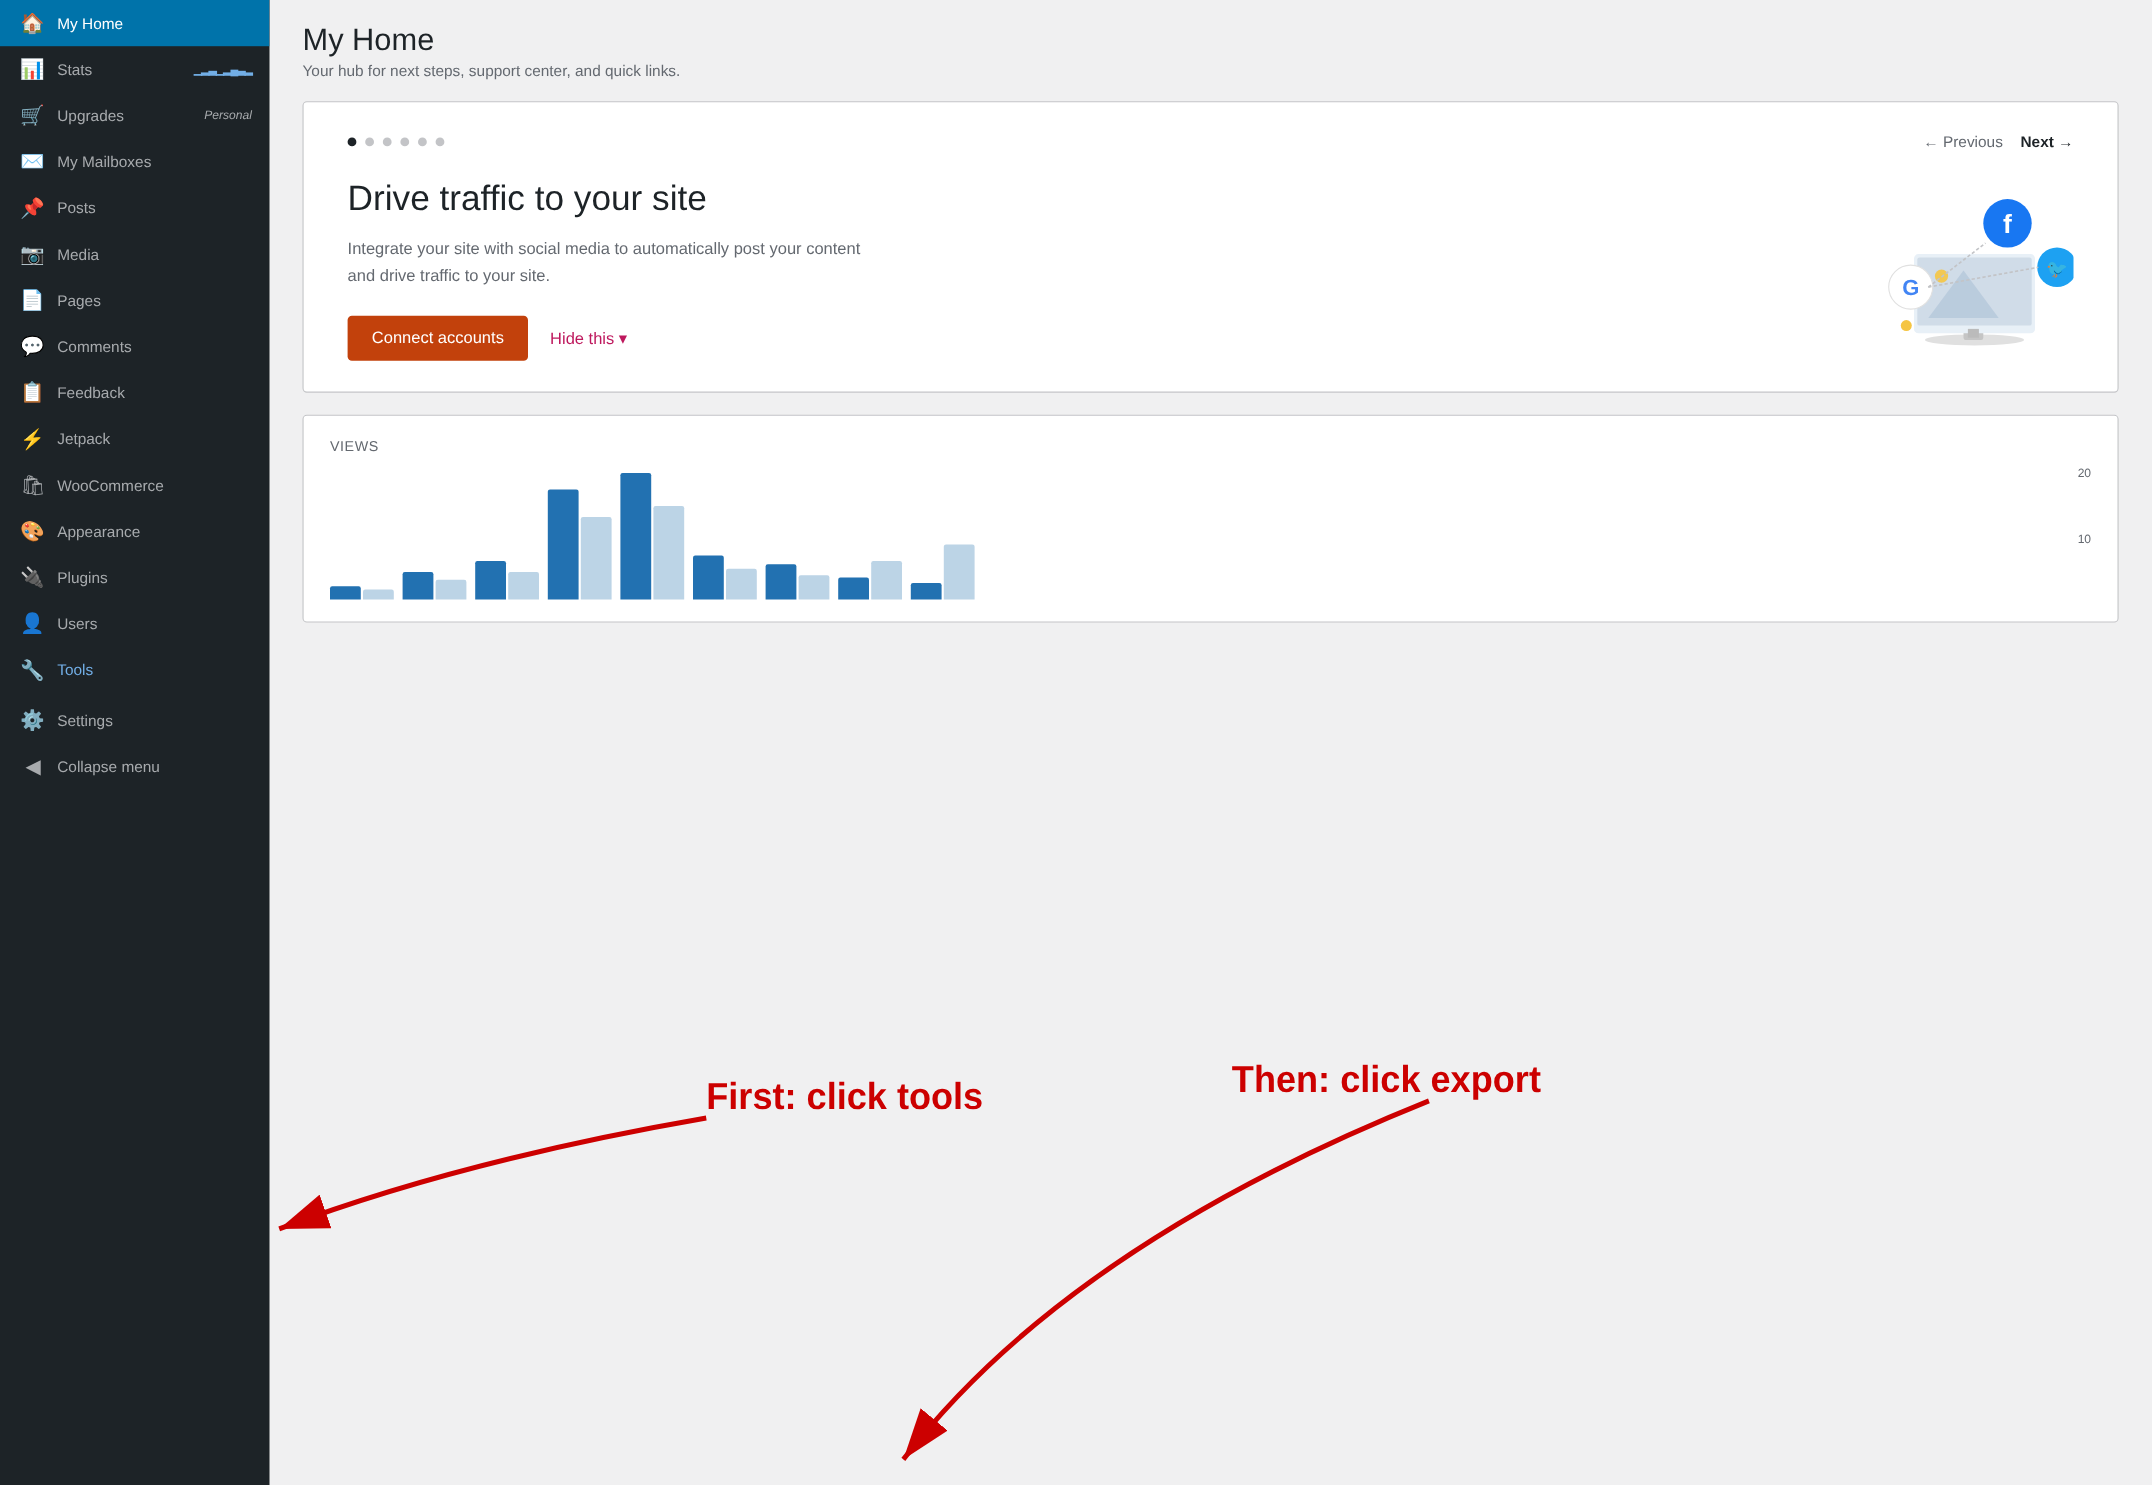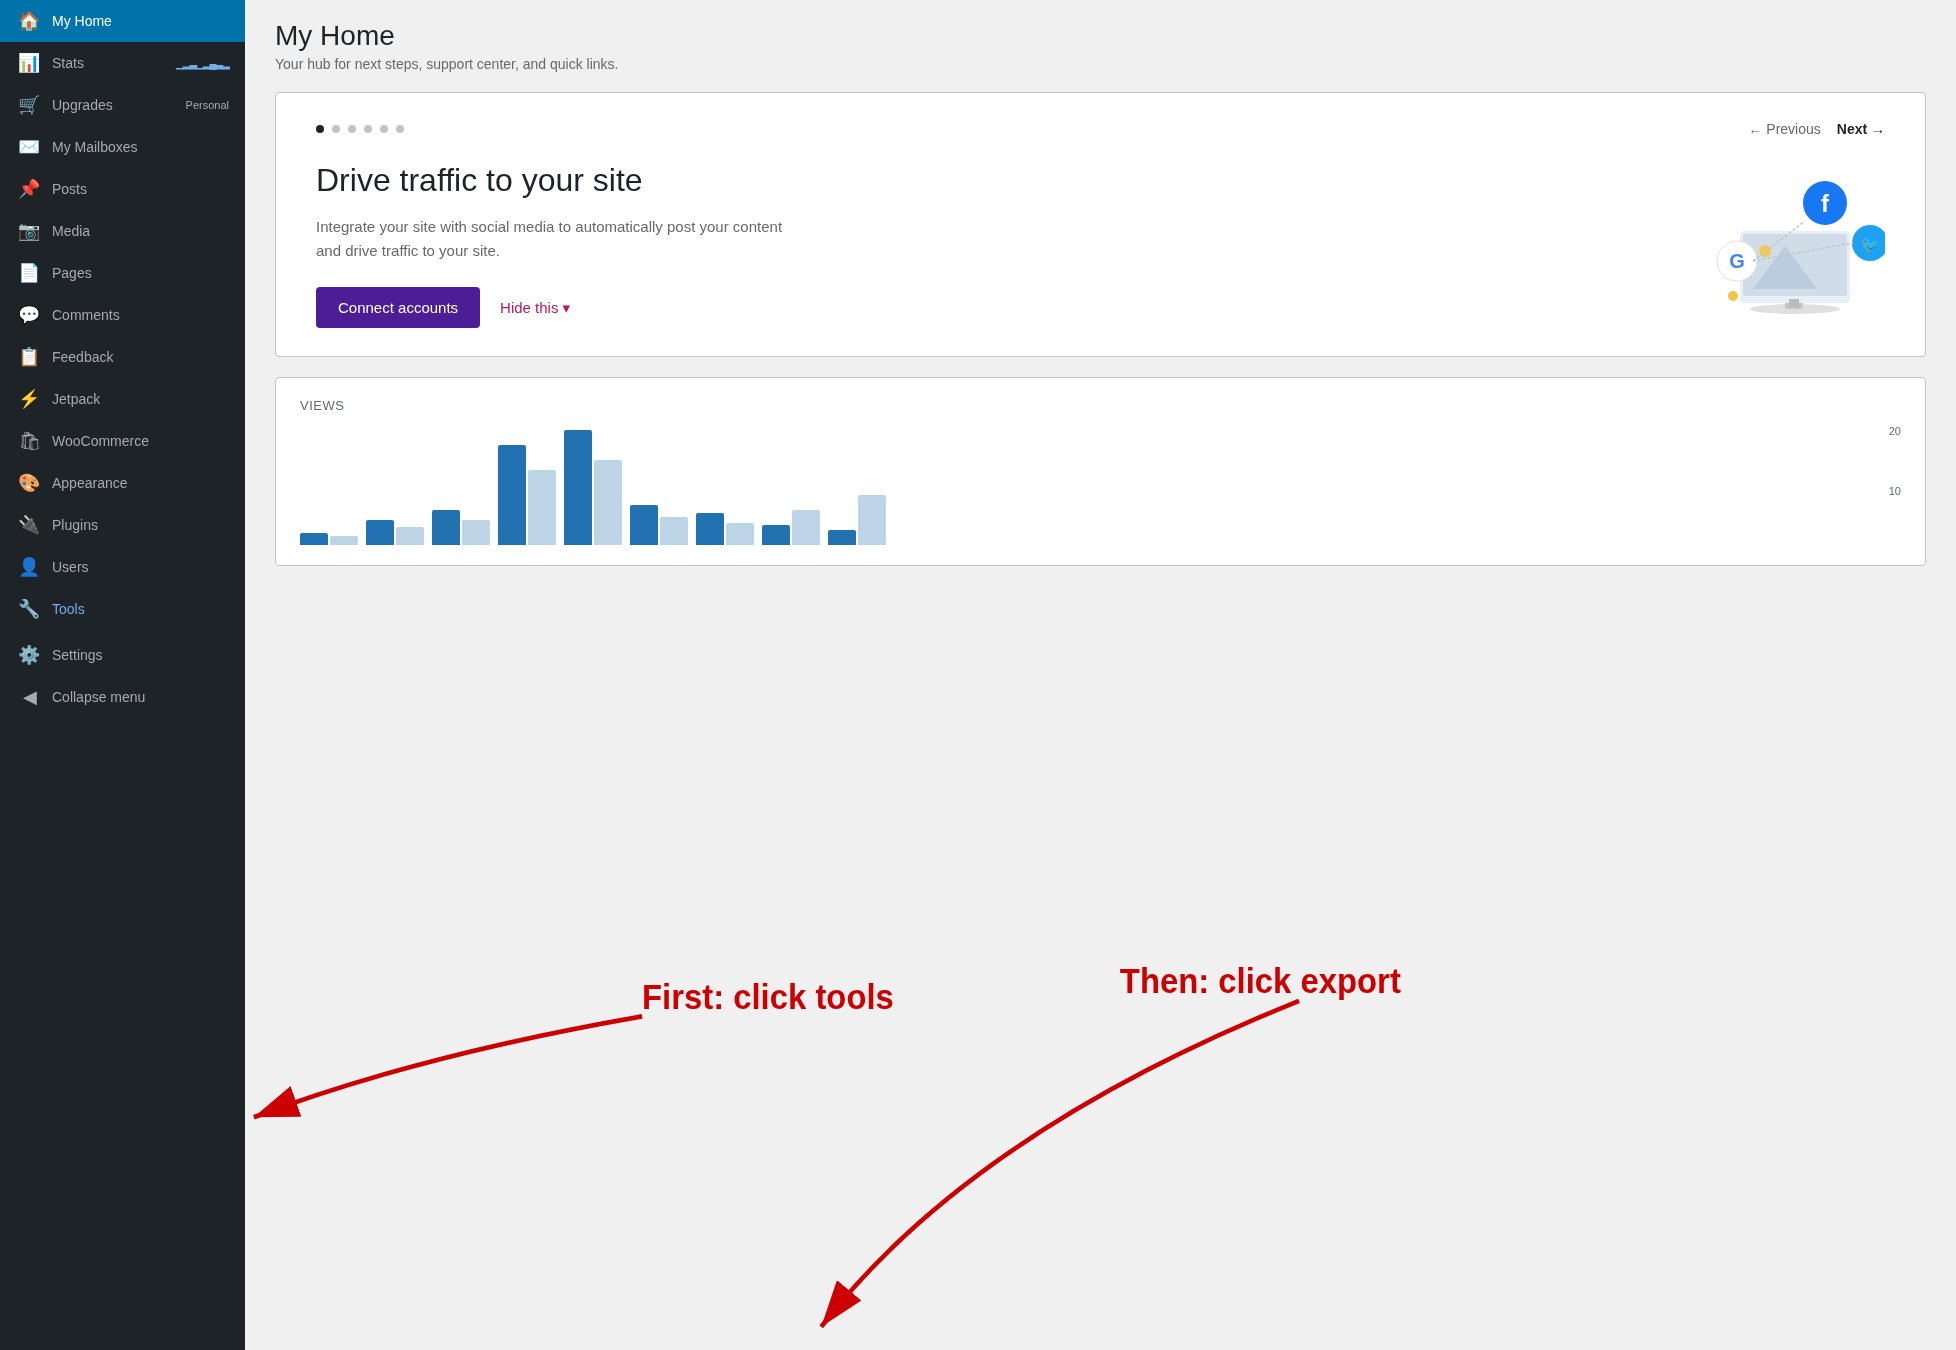--- a/index.html
+++ b/index.html
@@ -37,20 +37,21 @@
       align-items: center;
       justify-content: center;
       margin-right: 8px;
       flex-shrink: 0;
     }
     .sidebar-label { flex: 1; }
     .sidebar-badge {
       font-size: 11px;
       color: #a7aaad;
       margin-left: auto;
+      font-style: italic;
     }
     .sidebar-stats-mini {
       font-size: 10px;
       color: #72aee6;
       margin-left: auto;
       letter-spacing: -1px;
     }
 
     
     .tools-container {
@@ -119,21 +120,21 @@
       width: 220px;
       height: 160px;
       flex-shrink: 0;
       margin-left: 40px;
       position: relative;
     }
 
     
     .card-actions { display: flex; align-items: center; gap: 20px; margin-top: 24px; }
     .btn-primary {
-      background: #4c1d95;
+      background: #c2410c;
       color: #fff;
       border: none;
       padding: 12px 22px;
       font-size: 15px;
       border-radius: 4px;
       cursor: pointer;
       font-weight: 500;
     }
     .btn-link {
       background: none;

